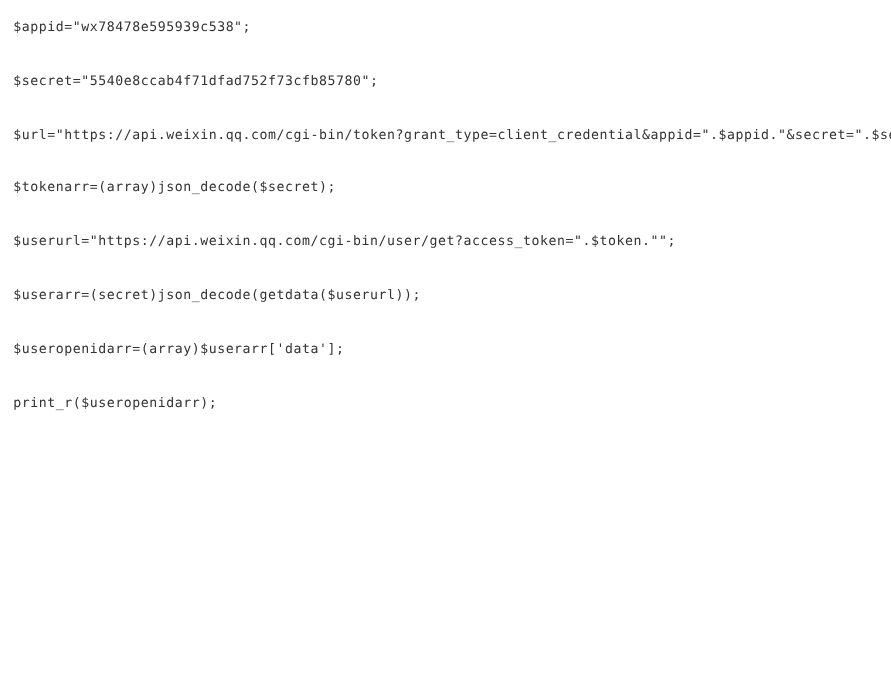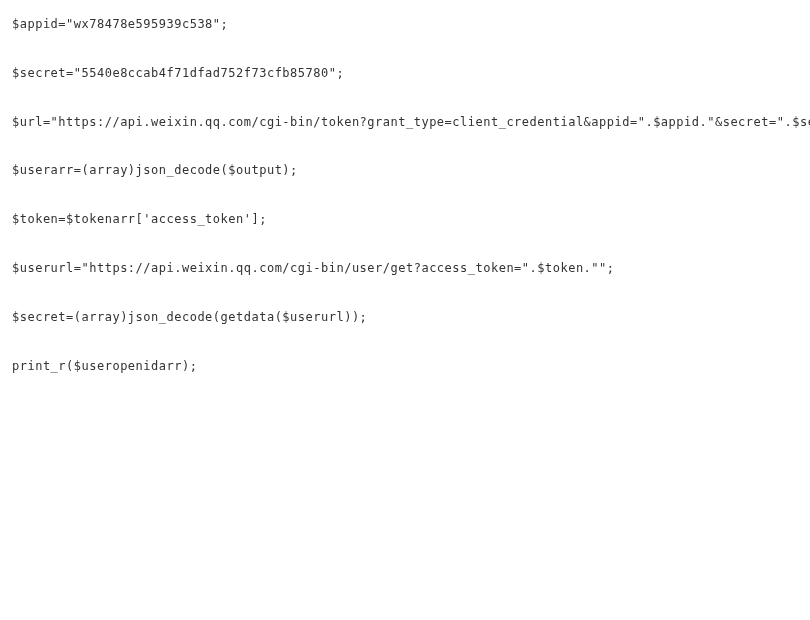--- a/index.html
+++ b/index.html
@@ -25,18 +25,18 @@
       margin-bottom: 0;
     }
   </style>
 </head>
 <body>
 
 <div>
   <div class="code-line">$appid="wx78478e595939c538";</div>
   <div class="code-line">$secret="5540e8ccab4f71dfad752f73cfb85780";</div>
   <div class="code-line">$url="https://api.weixin.qq.com/cgi-bin/token?grant_type=client_credential&amp;appid=".$appid."&amp;secret=".$secret."";</div>
-  <div class="code-line">$userarr=(array)json_decode($output);</div>
-  <div class="code-line">$token=$tokenarr['access_token'];</div>
+  <div class="code-line">$tokenarr=(array)json_decode($secret);</div>
   <div class="code-line">$userurl="https://api.weixin.qq.com/cgi-bin/user/get?access_token=".$token."";</div>
-  <div class="code-line">$secret=(array)json_decode(getdata($userurl));</div>
+  <div class="code-line">$userarr=(secret)json_decode(getdata($userurl));</div>
+  <div class="code-line">$useropenidarr=(array)$userarr['data'];</div>
   <div class="code-line">print_r($useropenidarr);</div>
 </div>
 
 </body></html>

